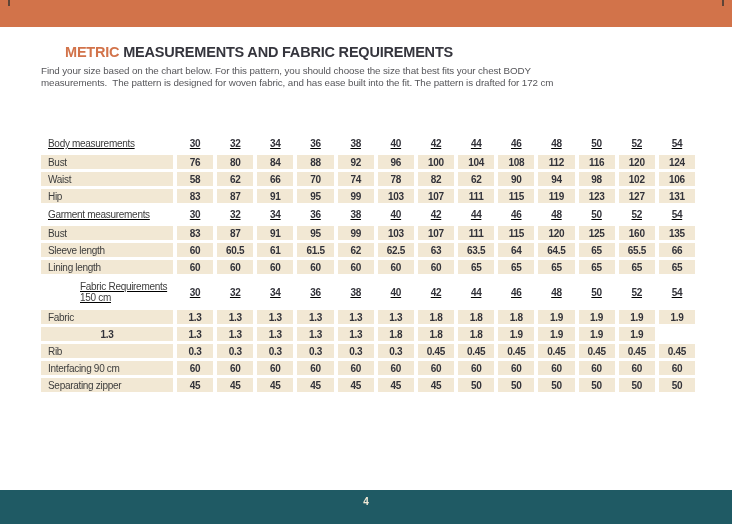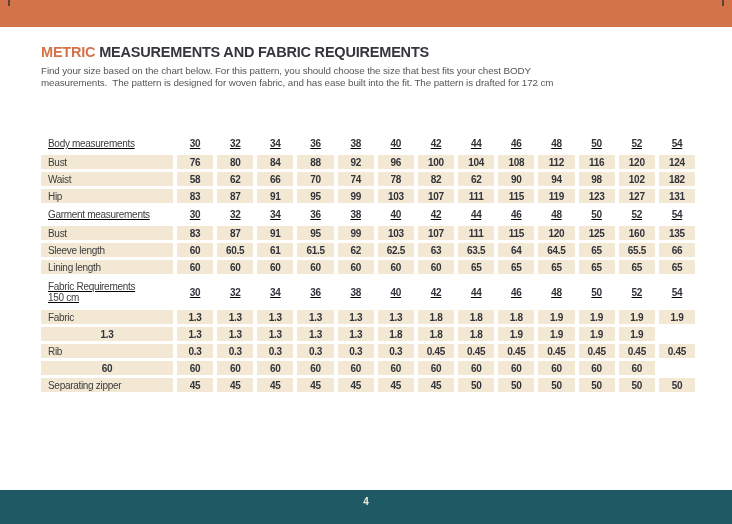--- a/index.html
+++ b/index.html
@@ -29,20 +29,21 @@
     background:#4a3c34;opacity:.85;
   }
   .crop-mark.tl{left:8px;top:0;}
   .crop-mark.tr{left:722px;top:0;}
   .content{position:absolute;left:41px;top:44px;width:654px;}
   .page-title{
     font-size:14.5px;font-weight:700;
     letter-spacing:-0.2px;
     color:var(--ink);
     white-space:nowrap;
+    margin-left:24px;
   }
   .page-title .accent{color:var(--orange);}
   .intro{margin-top:5px;}
   .intro-line{
     font-size:9.8px;line-height:12px;
     color:var(--body-ink);
     white-space:pre;
     letter-spacing:-0.1px;
   }
   .size-table{position:absolute;left:41px;top:135px;width:654px;}
@@ -62,21 +63,21 @@
     justify-content:flex-start;
     padding-left:7px;
     text-align:left;
   }
   .trow.header{height:17px;text-decoration:underline;}
   .trow.header.tall{height:30px;}
   .trow.data{height:14px;}
   .trow.data .cell{background:var(--beige);}
   .trow .cell.val{font-weight:600;color:#33333a;}
   .trow.header .cell.val{font-weight:600;color:#33333a;}
-  .label .sub{display:block;}
+  .label .sub{display:block;margin-left:32px;}
   .label-lines{line-height:11.5px;font-size:10px;}
   .footer-bar{
     position:absolute;left:0;top:490px;
     width:732px;height:34px;
     background:var(--teal);
     display:flex;justify-content:center;
     padding-top:6px;
   }
   .page-number{
     color:#f2ead6;
@@ -141,21 +142,21 @@
         <div class="cell val">66</div>
         <div class="cell val">70</div>
         <div class="cell val">74</div>
         <div class="cell val">78</div>
         <div class="cell val">82</div>
         <div class="cell val">62</div>
         <div class="cell val">90</div>
         <div class="cell val">94</div>
         <div class="cell val">98</div>
         <div class="cell val">102</div>
-        <div class="cell val">182</div>
+        <div class="cell val">106</div>
       </div>
       <div class="trow data">
         <div class="cell label">Hip</div>
         <div class="cell val">83</div>
         <div class="cell val">87</div>
         <div class="cell val">91</div>
         <div class="cell val">95</div>
         <div class="cell val">99</div>
         <div class="cell val">103</div>
         <div class="cell val">107</div>
@@ -292,20 +293,21 @@
         <div class="cell val">0.3</div>
         <div class="cell val">0.45</div>
         <div class="cell val">0.45</div>
         <div class="cell val">0.45</div>
         <div class="cell val">0.45</div>
         <div class="cell val">0.45</div>
         <div class="cell val">0.45</div>
         <div class="cell val">0.45</div>
       </div>
       <div class="trow data">
+        <div class="cell label">Interfacing 90 cm</div>
         <div class="cell val">60</div>
         <div class="cell val">60</div>
         <div class="cell val">60</div>
         <div class="cell val">60</div>
         <div class="cell val">60</div>
         <div class="cell val">60</div>
         <div class="cell val">60</div>
         <div class="cell val">60</div>
         <div class="cell val">60</div>
         <div class="cell val">60</div>

